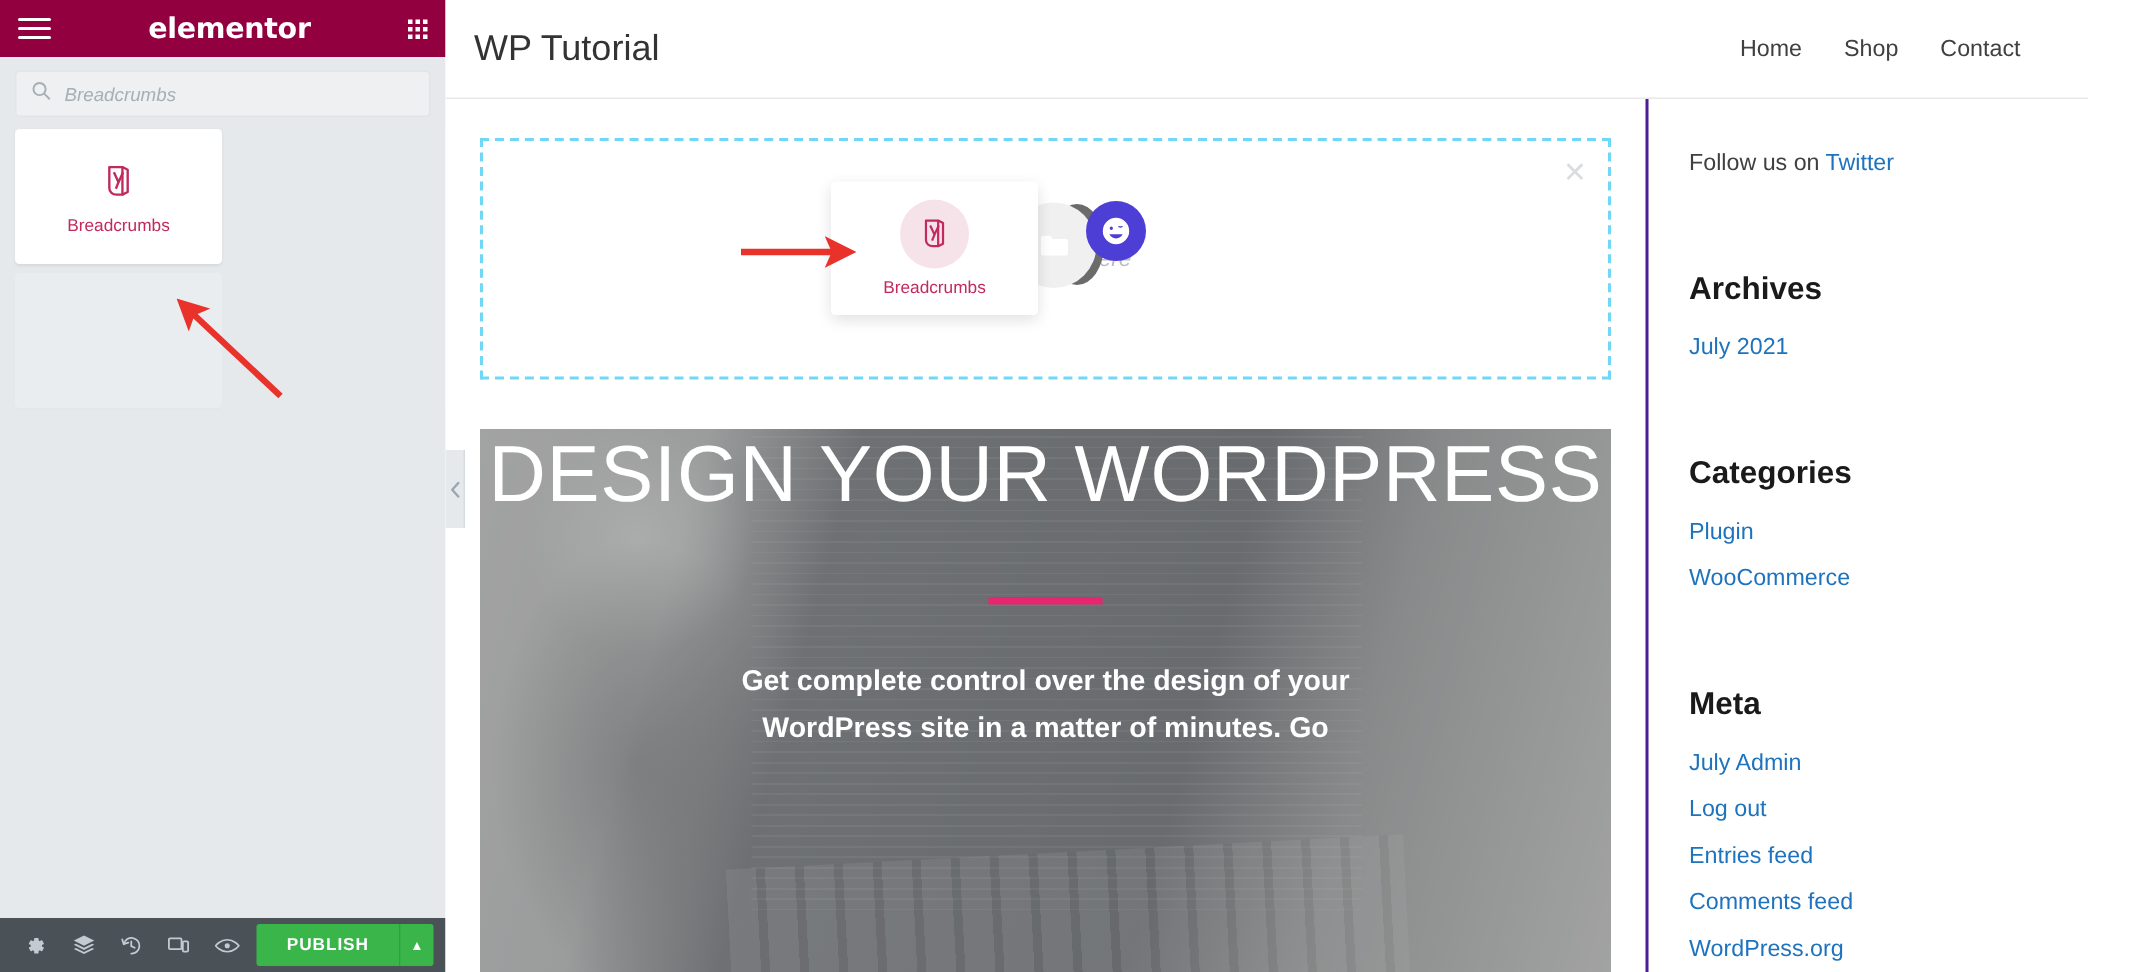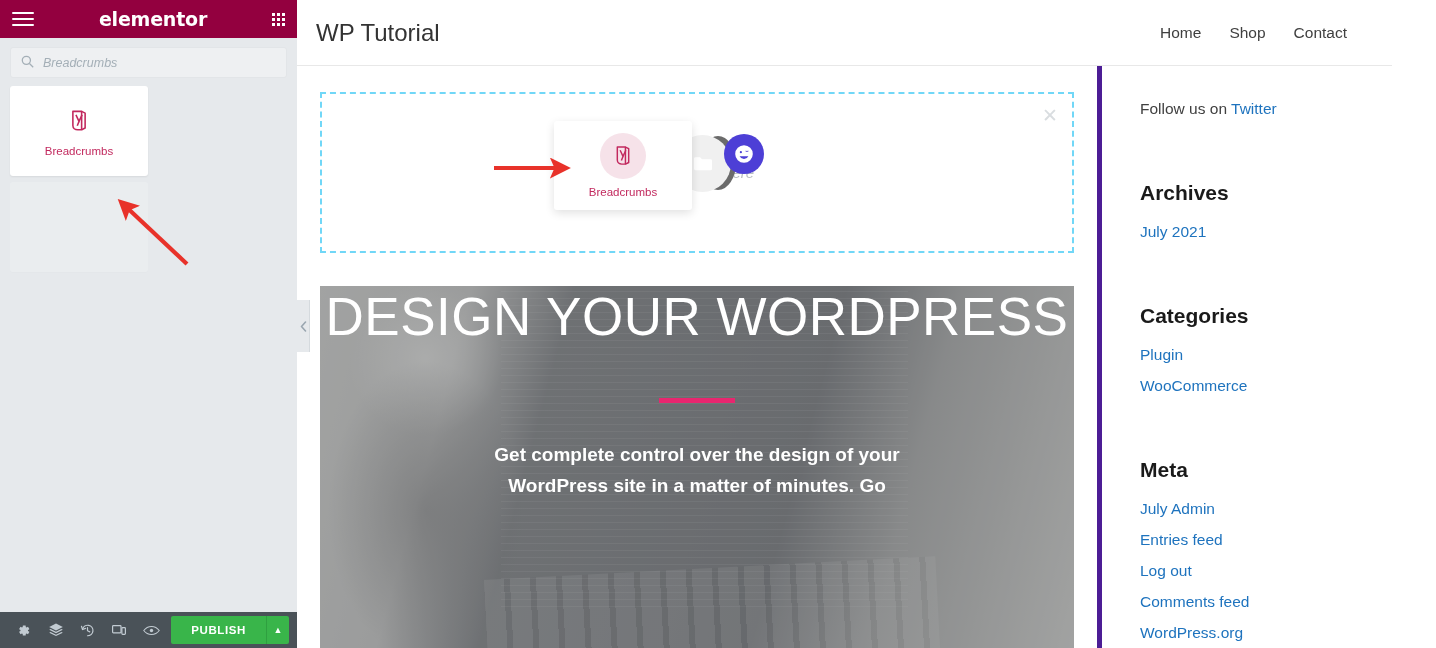--- a/index.html
+++ b/index.html
@@ -107,21 +107,21 @@
     display: flex; align-items: center; justify-content: space-between;
     padding: 0 45px 0 19px;
   }
   #site-title { font-size: 24px; color: #333333; font-weight: normal; }
   #site-nav { display: flex; gap: 28px; }
   #site-nav a { font-size: 15.5px; color: #404040; text-decoration: none; cursor: pointer; }
 
   #site-body { display: flex; height: 582px; }
   #content-col { width: 800px; position: relative; }
   #sidebar-col {
-    flex: 1; border-left: 5px solid #4c1d95; padding: 34px 0 0 38px;
+    flex: 1; border-left: 2px solid #4c1d95; padding: 34px 0 0 27px;
   }
 
   
   #dropzone {
     margin: 26px 23px 0 23px; height: 161px;
     border: 2px dashed #71d7f7;
     position: relative;
     display: flex; align-items: center; justify-content: center;
   }
   #dz-text { font-size: 15px; font-style: italic; color: #b9bec2; }
@@ -404,24 +404,24 @@
             <a class="sb-link">WooCommerce</a>
           </div>
         </div>
 
         <div>
           <div class="sb-head">Meta</div>
           <div class="sb-item">
             <a class="sb-link">July Admin</a>
           </div>
           <div class="sb-item">
+            <a class="sb-link">Log out</a>
+          </div>
+          <div class="sb-item">
             <a class="sb-link">Entries feed</a>
-          </div>
-          <div class="sb-item">
-            <a class="sb-link">Log out</a>
           </div>
           <div class="sb-item">
             <a class="sb-link">Comments feed</a>
           </div>
           <div class="sb-item">
             <a class="sb-link">WordPress.org</a>
           </div>
         </div>
 
       </div>

